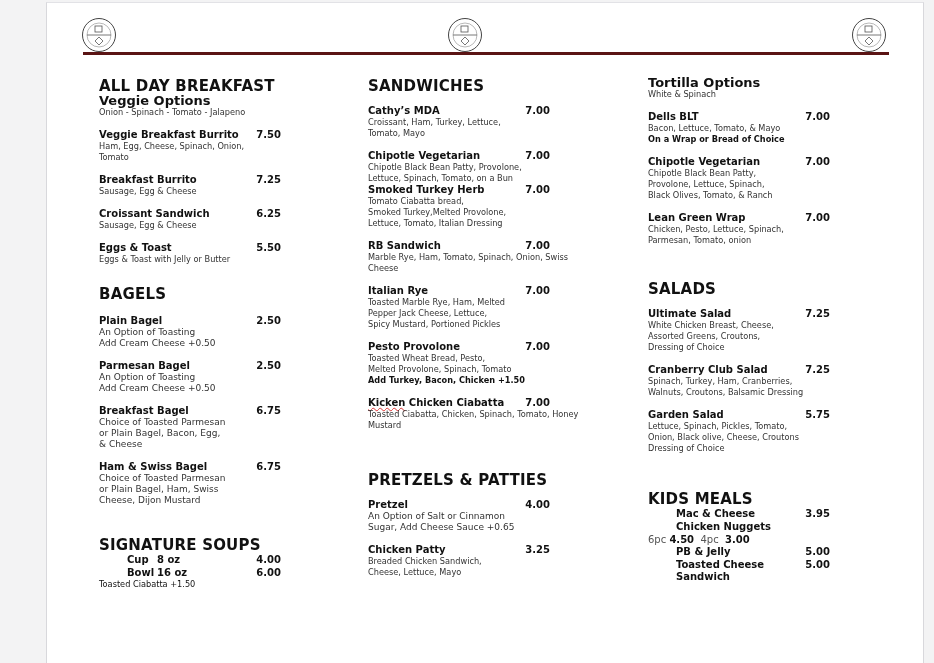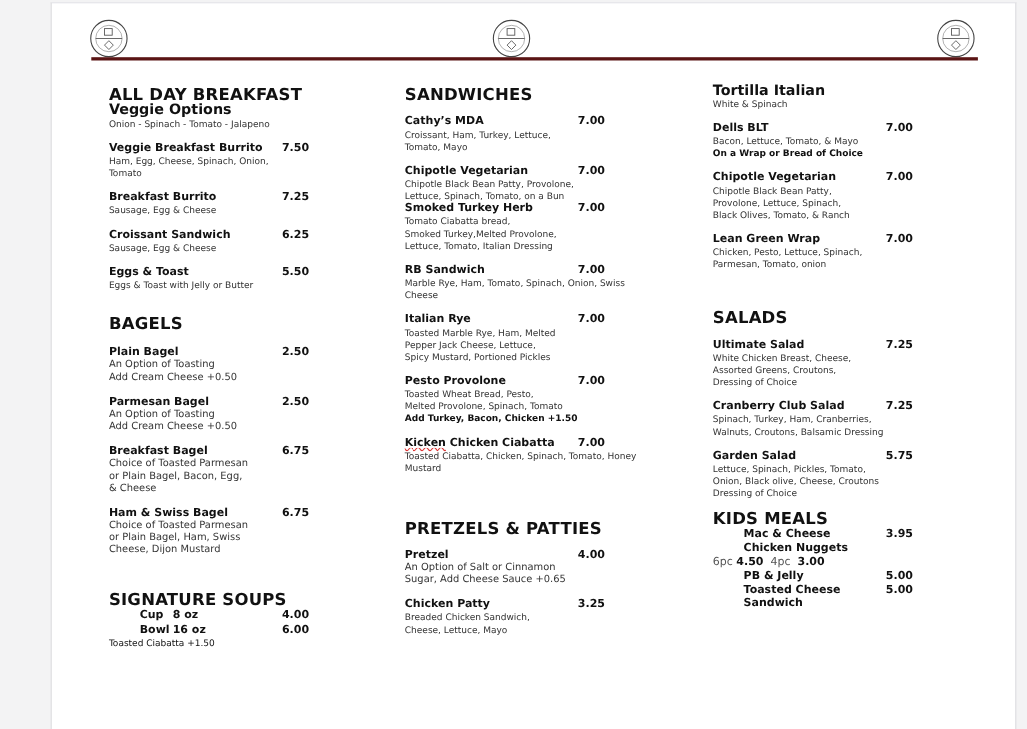--- a/index.html
+++ b/index.html
@@ -242,21 +242,21 @@
             <span class="price">3.25</span>
           </div>
         <div class="desc">Breaded Chicken Sandwich,</div>
         <div class="desc">Cheese, Lettuce, Mayo</div>
       </div>
     </div>
   </div>
 
   <div class="col" style="left:601px; width:182px;">
     <div>
-      <div class="opt-title">Tortilla Italian</div>
+      <div class="opt-title">Tortilla Options</div>
       <div class="desc">White &amp; Spinach</div>
       <div class="item">
         <div class="item-row">
             <span class="name">Dells BLT</span>
             <span class="price">7.00</span>
           </div>
         <div class="desc">Bacon, Lettuce, Tomato, &amp; Mayo</div>
         <div class="bold-note">On a Wrap or Bread of Choice</div>
       </div>
       <div class="item">
@@ -301,21 +301,21 @@
         <div class="item-row">
             <span class="name">Garden Salad</span>
             <span class="price">5.75</span>
           </div>
         <div class="desc">Lettuce, Spinach, Pickles, Tomato,</div>
         <div class="desc" style="white-space:nowrap;">Onion, Black olive, Cheese, Croutons</div>
         <div class="desc">Dressing of Choice</div>
       </div>
     </div>
 
-    <div style="margin-top:8px;">
+    <div style="margin-top:36px;">
       <div class="sec-title">KIDS MEALS</div>
       <div class="kids-row">
           <span>Mac &amp; Cheese</span>
           <span>3.95</span>
         </div>
       <div class="kids-row">
           <span>Chicken Nuggets</span>
           <span></span>
         </div>
       <div class="nug">

